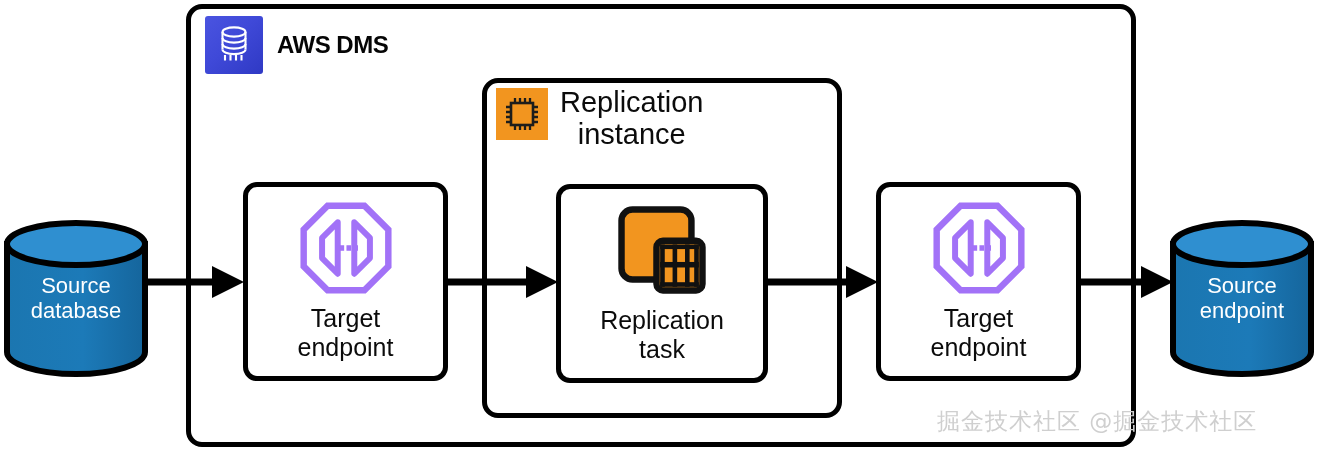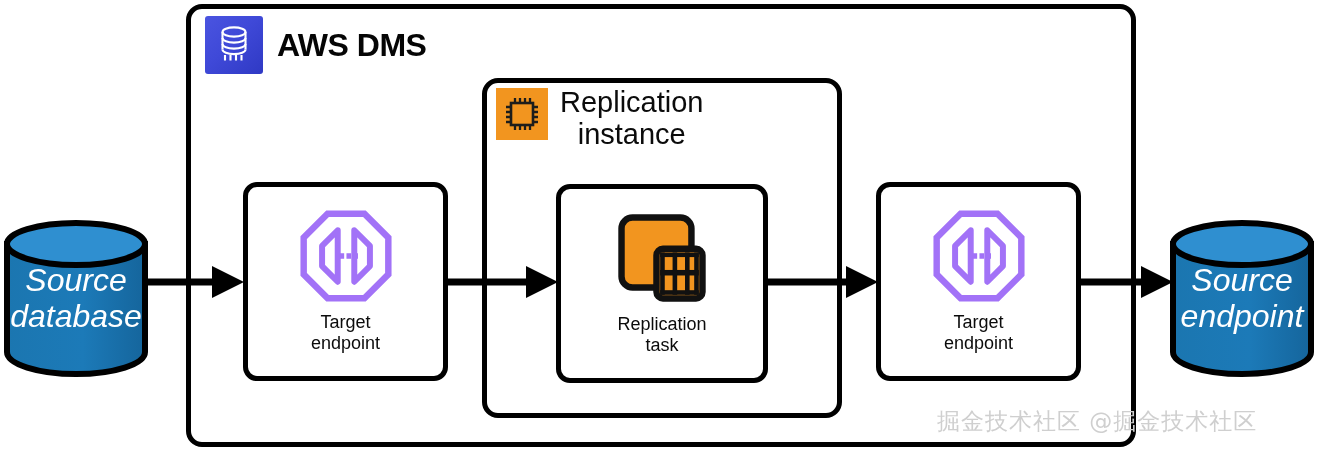--- a/index.html
+++ b/index.html
@@ -41,21 +41,21 @@
   .dms-icon {
     width: 58px;
     height: 58px;
     border-radius: 3px;
     background: linear-gradient(135deg, #4a54e0 0%, #3f49d8 45%, #2f39c4 100%);
     display: flex;
     align-items: center;
     justify-content: center;
   }
   .dms-title {
-    font-size: 32px;
+    font-size: 24px;
     font-weight: 700;
     color: #050505;
     letter-spacing: -0.5px;
     white-space: nowrap;
   }
 
   
   .ri-container {
     position: absolute;
     left: 482px;
@@ -100,21 +100,21 @@
     border: 5px solid #000000;
     border-radius: 14px;
     box-sizing: border-box;
     background: #ffffff;
     display: flex;
     flex-direction: column;
     align-items: center;
     justify-content: center;
   }
   .node-label {
-    font-size: 18px;
+    font-size: 25px;
     line-height: 1.13;
     color: #0b0b0b;
     text-align: center;
     white-space: pre-line;
     margin-top: 6px;
   }
   #target-endpoint-1 { left: 243px; top: 182px; width: 205px; height: 199px; }
   #replication-task  { left: 556px; top: 184px; width: 212px; height: 199px; }
   #target-endpoint-2 { left: 876px; top: 182px; width: 205px; height: 199px; }
 
@@ -125,25 +125,24 @@
     height: 158px;
   }
   .cyl-text {
     position: absolute;
     left: 0;
     right: 0;
     top: 50%;
     transform: translateY(-50%);
     text-align: center;
     color: #ffffff;
-    font-size: 32px;
+    font-size: 22px;
     line-height: 1.14;
     white-space: pre-line;
     pointer-events: none;
-    font-style: italic;
   }
   #source-database { left: 2px;    top: 219px; }
   #source-endpoint { left: 1168px; top: 219px; }
 
   
   .arrow { position: absolute; }
 
   
   .watermark {
     position: absolute;

